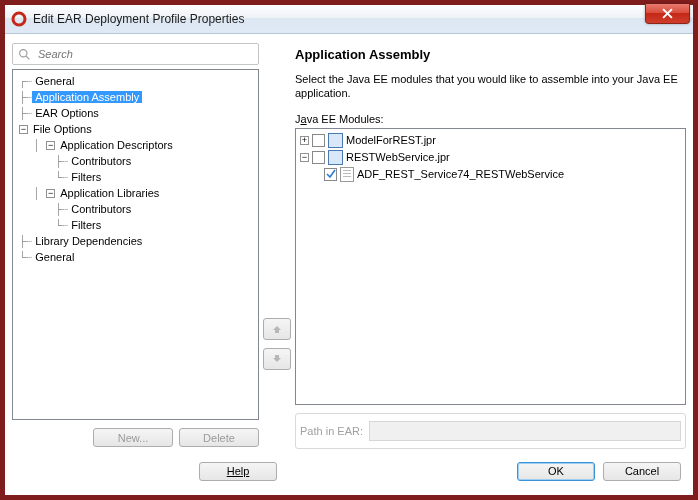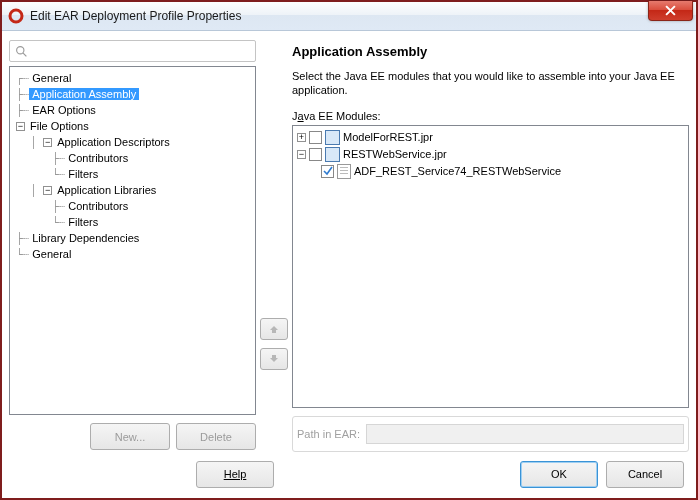--- a/index.html
+++ b/index.html
@@ -1,36 +1,36 @@
 <!DOCTYPE html>
 <html><head>
 <meta charset="utf-8">
 <style>
 * { box-sizing: border-box; font-family: "Segoe UI", Tahoma, sans-serif; font-size: 11px; }
 body { margin: 0; background: #fff; }
-.window { width: 698px; height: 500px; border: 2px solid #7f1d1d; background: #fff; display: flex; flex-direction: column; position: relative; }
+.window { width: 698px; height: 500px; border: 5px solid #7f1d1d; background: #fff; display: flex; flex-direction: column; position: relative; }
 .titlebar { height: 29px; background: linear-gradient(to bottom, #fdfefe 0%, #eef3f8 45%, #dde7f2 46%, #dfe9f5 100%); border-bottom: 1px solid #b8c7d8; display: flex; align-items: center; padding-left: 6px; position: relative; }
 .titlebar .oracle-icon { width: 16px; height: 16px; margin-right: 6px; }
 .titlebar .title { color: #1a1a1a; font-size: 12px; }
 .close-btn { position: absolute; right: 3px; top: -1px; width: 45px; height: 20px; background: linear-gradient(to bottom, #e67a6e 0%, #d94b3a 49%, #c42817 50%, #cf3d2c 100%); border: 1px solid #8a2518; border-top: none; border-radius: 0 0 4px 4px; display: flex; align-items: center; justify-content: center; color: #fff; font-weight: bold; cursor: pointer; box-shadow: 0 0 3px rgba(0,0,0,.3); }
 .close-btn svg { width: 11px; height: 11px; }
 .body { flex: 1; display: flex; padding: 9px 7px 0 7px; gap: 4px; }
 .left-panel { width: 247px; display: flex; flex-direction: column; }
 .search-box { height: 22px; border: 1px solid #c4c4c4; border-radius: 2px; background: #fff; display: flex; align-items: center; padding: 0 5px; margin-bottom: 4px; }
 .search-box svg { width: 13px; height: 13px; fill: #9a9a9a; margin-right: 5px; }
 .search-box input { border: none; outline: none; flex: 1; font-style: italic; color: #888; font-size: 11px; }
 .tree-container { flex: 1; border: 1px solid #828790; background: #fff; overflow: auto; padding: 3px 0; }
 .tree-node { display: flex; align-items: center; height: 16px; white-space: nowrap; cursor: default; }
 .tree-toggle { width: 9px; height: 9px; display: inline-flex; align-items: center; justify-content: center; margin-right: 2px; cursor: pointer; }
 .tree-toggle.box { border: 1px solid #919191; font-size: 9px; line-height: 7px; background: #fff; }
 .tree-dots { color: #999; font-family: monospace; letter-spacing: 0; }
 .tree-label { padding: 0 3px; color: #000; }
 .tree-label.selected { background: #3399ff; color: #fff; }
 .left-buttons { display: flex; justify-content: flex-end; gap: 6px; padding: 8px 0; }
-.btn { height: 27px; padding: 0 4px; border: 1px solid #adadad; border-radius: 3px; background: linear-gradient(to bottom, #f5f5f5, #e6e6e6); cursor: pointer; display: inline-flex; align-items: center; justify-content: center; }
+.btn { height: 19px; padding: 0 4px; border: 1px solid #adadad; border-radius: 3px; background: linear-gradient(to bottom, #f5f5f5, #e6e6e6); cursor: pointer; display: inline-flex; align-items: center; justify-content: center; }
 .btn:disabled { color: #9b9b9b; cursor: default; }
 .btn-wide { width: 80px; }
 .updown { display: flex; flex-direction: column; gap: 8px; justify-content: center; padding-top: 190px; }
 .updown .btn { width: 28px; height: 22px; padding: 0; }
 .right-panel { flex: 1; display: flex; flex-direction: column; }
 .right-panel h2 { font-size: 13px; font-weight: bold; margin: 4px 0 10px 0; color: #000; }
 .desc { color: #000; margin-bottom: 12px; line-height: 1.3; }
 .modules-label { margin-bottom: 3px; text-decoration: underline; text-decoration-color: transparent; }
 .modules-label .ul { text-decoration: underline; }
 .modules-tree { flex: 1; border: 1px solid #828790; background: #fff; padding: 3px 2px; overflow: auto; }
@@ -71,20 +71,21 @@
   </div>
 
   <div class="body">
 
     <div class="left-panel">
       <div class="search-box">
         <svg viewBox="0 0 16 16">
             <circle cx="6.5" cy="6.5" r="4.5" fill="none" stroke="#9a9a9a" stroke-width="1.4"></circle>
             <line x1="10" y1="10" x2="14" y2="14" stroke="#9a9a9a" stroke-width="1.6"></line>
           </svg>
+        <input type="text" placeholder="Search" style="">
       </div>
 
       <div class="tree-container">
         <div class="tree-node" style="padding-left:6px">
             <span class="tree-dots">┌┈</span>
             <span class="tree-label">General</span>
           </div>
         <div class="tree-node" style="padding-left:6px">
             <span class="tree-dots">├┈</span>
             <span class="tree-label selected">Application Assembly</span>

